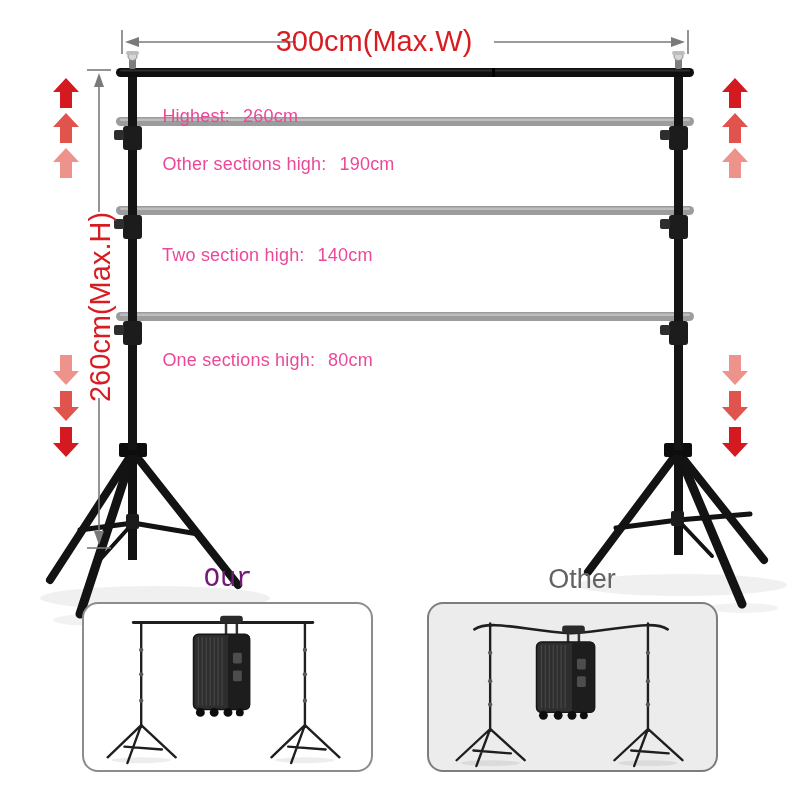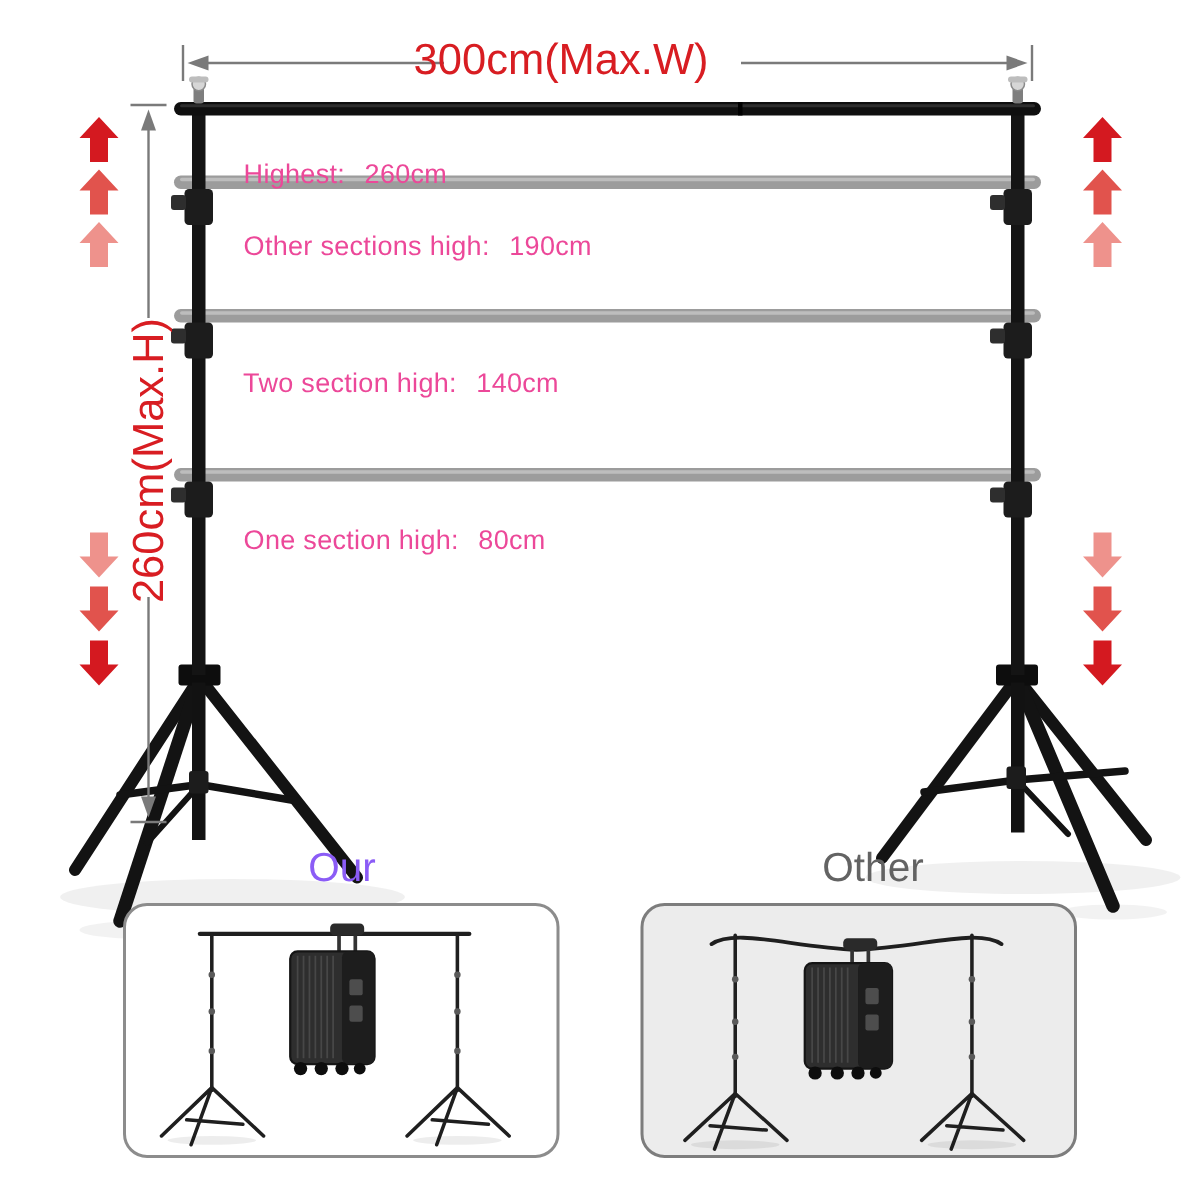--- a/index.html
+++ b/index.html
@@ -17,21 +17,21 @@
   
   .height-label{
     position:absolute;left:152px;font-size:18px;color:#ec4899;
     letter-spacing:.2px;white-space:pre;
   }
   .height-label .val{margin-left:13px;}
   
   .cmp-title{
     position:absolute;font-size:27px;transform:translate(-50%,-50%);white-space:nowrap;
   }
-  .cmp-title.our{color:#8b5cf6;}
+  .cmp-title.our{color:#701a75;font-family:Liberation Mono, monospace;}
   .cmp-title.other{color:#636363;}
   
   .panel{
     position:absolute;width:291px;height:170px;box-sizing:border-box;
     border-radius:16px;overflow:hidden;
   }
   .panel.our{left:82px;top:602px;background:#ffffff;border:2px solid #8c8c8c;}
   .panel.other{left:427px;top:602px;background:#ececec;border:2px solid #7d7d7d;}
   .panel svg{display:block;width:100%;height:100%;}
   svg{pointer-events:none;}
@@ -166,21 +166,21 @@
 <div class="height-label" style="top:85px">
   <span>Highest:</span><span class="val">260cm</span>
 </div>
 <div class="height-label" style="top:133px">
   <span>Other sections high:</span><span class="val">190cm</span>
 </div>
 <div class="height-label" style="top:224px">
   <span>Two section high:</span><span class="val">140cm</span>
 </div>
 <div class="height-label" style="top:329px">
-  <span>One section high:</span><span class="val">80cm</span>
+  <span>One sections high:</span><span class="val">80cm</span>
 </div>
 
 <div class="cmp-title our" style="left:228px;top:579px">Our</div>
 <div class="cmp-title other" style="left:582px;top:579px">Other</div>
 
 <div class="panel our">
   <svg viewBox="0 0 291 170" preserveAspectRatio="none">
     <g stroke="#1f1f1f" fill="none" stroke-width="2.4" stroke-linecap="round">
       <line x1="50" y1="19" x2="232" y2="19" stroke-width="3"></line>
       <line x1="58" y1="19" x2="58" y2="126"></line>

